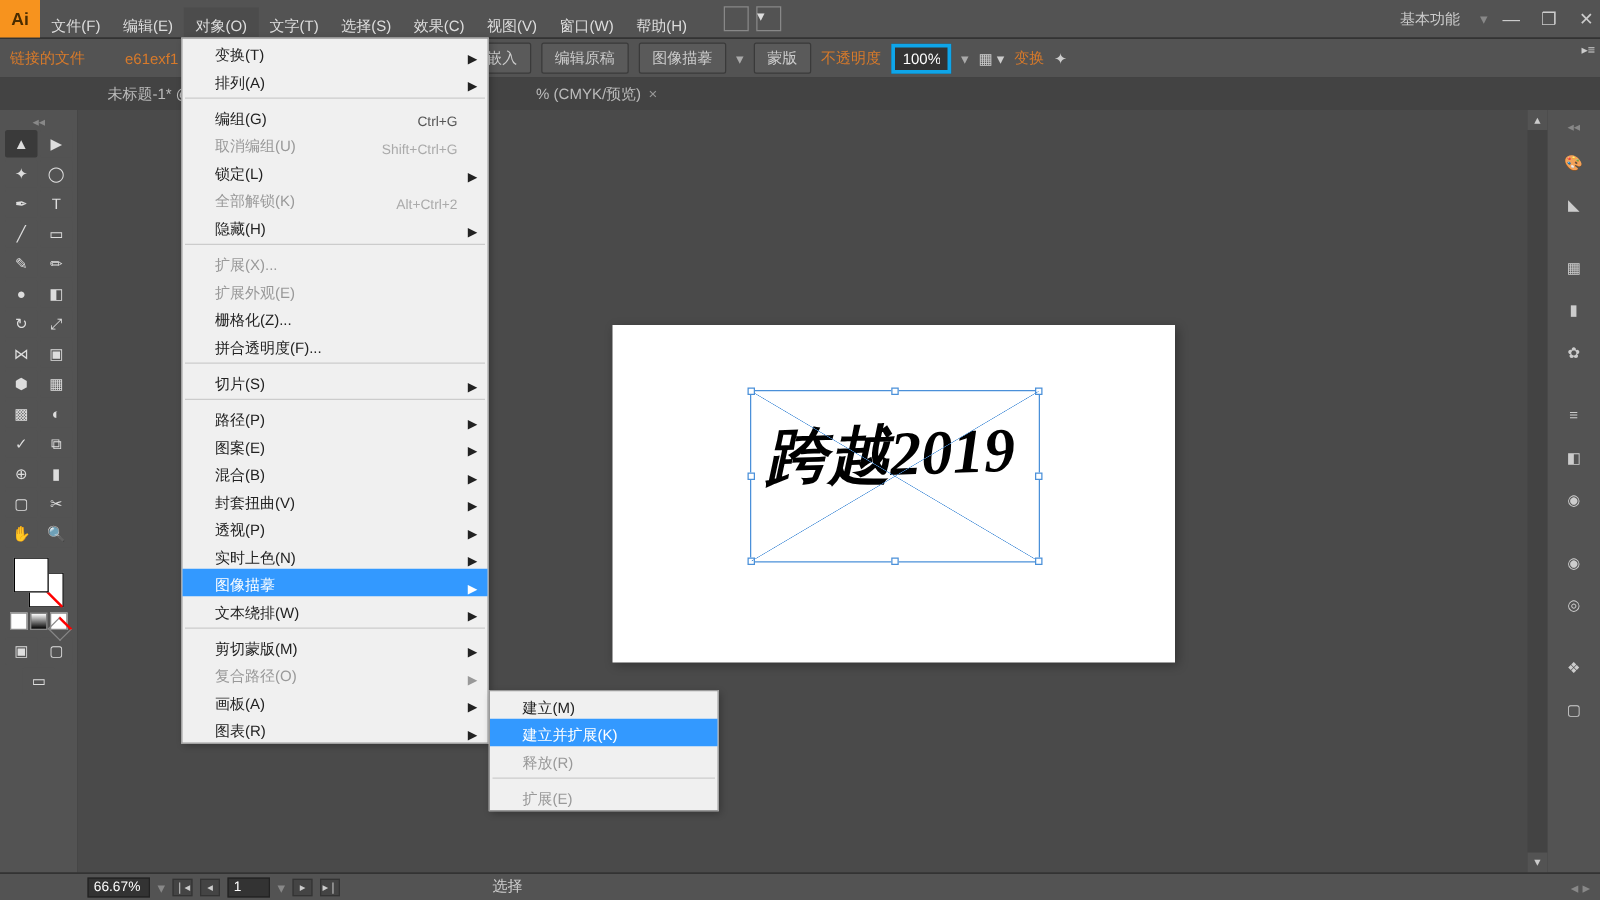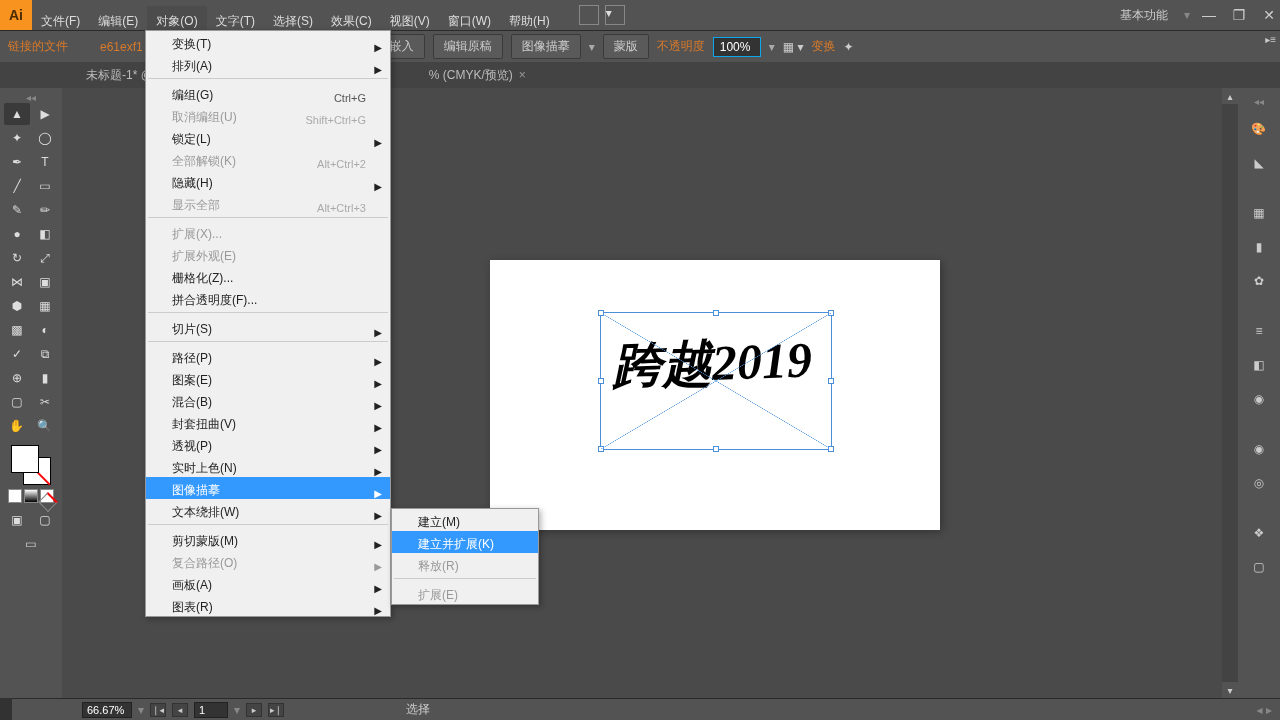--- a/index.html
+++ b/index.html
@@ -8,50 +8,50 @@
 .app-icon{width:32px;height:30px;background:#f7931e;color:#4a2c00;display:flex;align-items:center;justify-content:center;font-weight:bold;font-size:14px}
 .menu-item{padding:0 9px;height:30px;display:flex;align-items:center;cursor:pointer}
 .menu-item.active{background:#4c4c4c}
 .menubar-right{margin-left:auto;display:flex;align-items:center;gap:8px;padding-right:0}
 .square-icon{width:20px;height:20px;border:1px solid #888;display:inline-block}
 .workspace-label{color:#ccc;padding:0 8px}
 .win-btn{width:22px;height:18px;color:#ccc;display:flex;align-items:center;justify-content:center;font-size:14px;cursor:pointer}
 .controlbar{height:32px;background:#535353;border-top:1px solid #2a2a2a;display:flex;align-items:center;color:#ccc;padding:0 8px;gap:8px}
 .controlbar .link-orange{color:#d87a2a}
 .ctrl-btn{background:#5a5a5a;border:1px solid #3a3a3a;padding:3px 10px;color:#ccc;border-radius:2px}
-.opacity-field{background:#333;border:1px solid #0ea5e9;padding:2px 6px;width:48px;color:#fff}
+.opacity-field{background:#333;border:3px solid #0ea5e9;padding:2px 6px;width:48px;color:#fff}
 .tabbar{height:26px;background:#434343;display:flex;align-items:center;color:#bbb}
 .doc-tab{padding:0 12px;height:26px;display:flex;align-items:center;gap:6px}
 .doc-tab .x{color:#999}
 .work{position:absolute;top:88px;left:62px;right:42px;bottom:22px;background:#4a4a4a;overflow:hidden}
 .tool-col{position:absolute;top:88px;left:0;width:62px;bottom:22px;background:#535353;display:flex;flex-direction:column;align-items:center;padding-top:4px}
 .tool-row{display:flex;gap:2px;margin-bottom:2px}
 .tool{width:26px;height:22px;background:#535353;display:flex;align-items:center;justify-content:center;color:#ddd;cursor:pointer;border-radius:2px}
 .tool.sel{background:#3a3a3a}
 .swatch{width:40px;height:40px;position:relative;margin-top:6px}
 .swatch .fg{width:28px;height:28px;background:#fff;border:1px solid #000;position:absolute;top:0;left:0}
 .swatch .bg{width:28px;height:28px;background:#fff;border:1px solid #000;position:absolute;bottom:0;right:0}
 .swatch .bg::after{content:"";position:absolute;width:140%;height:2px;background:red;top:50%;left:-20%;transform:rotate(45deg)}
 .mini-sw{display:flex;gap:2px;margin-top:4px}
 .mini-sw div{width:14px;height:14px;border:1px solid #888}
 .panel-col{position:absolute;top:88px;right:0;width:42px;bottom:22px;background:#535353;display:flex;flex-direction:column;align-items:center;gap:10px;padding-top:8px}
 .panel-icon{width:24px;height:24px;color:#ccc;display:flex;align-items:center;justify-content:center;cursor:pointer}
-.statusbar{position:absolute;bottom:0;left:12px;right:0;height:22px;background:#535353;border-top:1px solid #2a2a2a;display:flex;align-items:center;color:#ccc;padding:0 8px;gap:6px}
+.statusbar{position:absolute;bottom:0;left:0;right:0;height:22px;background:#535353;border-top:1px solid #2a2a2a;display:flex;align-items:center;color:#ccc;padding:0 8px;gap:6px}
 .statusbar input{background:#333;border:1px solid #222;color:#fff;width:50px;padding:1px 4px;font-size:11px}
 .nav-btn{width:16px;height:14px;background:#444;border:1px solid #333;color:#ccc;display:flex;align-items:center;justify-content:center;font-size:9px}
 .artboard{position:absolute;left:490px;top:260px;width:450px;height:270px;background:#fff;box-shadow:2px 2px 8px rgba(0,0,0,.3)}
 .sel-box{position:absolute;left:600px;top:312px;width:232px;height:138px;border:1px solid #4a90d9}
 .sel-box::before,.sel-box::after{content:"";position:absolute;background:linear-gradient(to top right,transparent calc(50% - .5px),#4a90d9,transparent calc(50% + .5px))}
 .sel-box::before{inset:0}
 .sel-box::after{inset:0;background:linear-gradient(to top left,transparent calc(50% - .5px),#4a90d9,transparent calc(50% + .5px))}
 .handle{width:6px;height:6px;background:#fff;border:1px solid #4a90d9;position:absolute}
 .art-text{position:absolute;left:612px;top:330px;font-family:"Brush Script MT",cursive;font-size:50px;font-weight:bold;font-style:italic;color:#000;white-space:nowrap;transform:rotate(-2deg)}
 .dropdown{position:absolute;background:#f0f0f0;border:1px solid #999;box-shadow:2px 2px 6px rgba(0,0,0,.3)}
 .dd-main{left:145px;top:30px;width:246px}
-.dd-sub{left:391px;top:508px;width:148px}
+.dd-sub{left:391px;top:552px;width:184px}
 .dd-item{height:22px;display:flex;align-items:flex-end;padding:2px 24px 0 26px;color:#222;position:relative;cursor:pointer}
 .dd-item.disabled{color:#999}
 .dd-item.hl{background:#3399ff;color:#fff}
 .dd-item .arrow{position:absolute;right:8px;font-size:10px}
 .dd-item .shortcut{position:absolute;right:24px;color:#555;font-size:11px}
 .dd-item.disabled .shortcut{color:#aaa}
 .dd-sep{height:1px;background:#ccc;margin:3px 2px}
 .scrollbar-v{position:absolute;right:42px;top:88px;width:16px;bottom:22px;background:#434343}
 .scroll-arrow{width:16px;height:16px;background:#535353;color:#ccc;display:flex;align-items:center;justify-content:center;font-size:10px}
 .expand-icon{position:absolute;right:4px;top:34px;color:#ccc;font-size:10px}
@@ -270,24 +270,20 @@
       <span class="arrow">▶</span>
     </div>
     <div class="dd-item disabled">
       <span>全部解锁(K)</span>
       <span class="shortcut">Alt+Ctrl+2</span>
     </div>
     <div class="dd-item">
       <span>隐藏(H)</span>
       <span class="arrow">▶</span>
     </div>
-    <div class="dd-item disabled">
-      <span>显示全部</span>
-      <span class="shortcut">Alt+Ctrl+3</span>
-    </div>
     <div class="dd-sep"></div>
     <div class="dd-item disabled">
       <span>扩展(X)...</span>
     </div>
     <div class="dd-item disabled">
       <span>扩展外观(E)</span>
     </div>
     <div class="dd-item">
       <span>栅格化(Z)...</span>
     </div>

